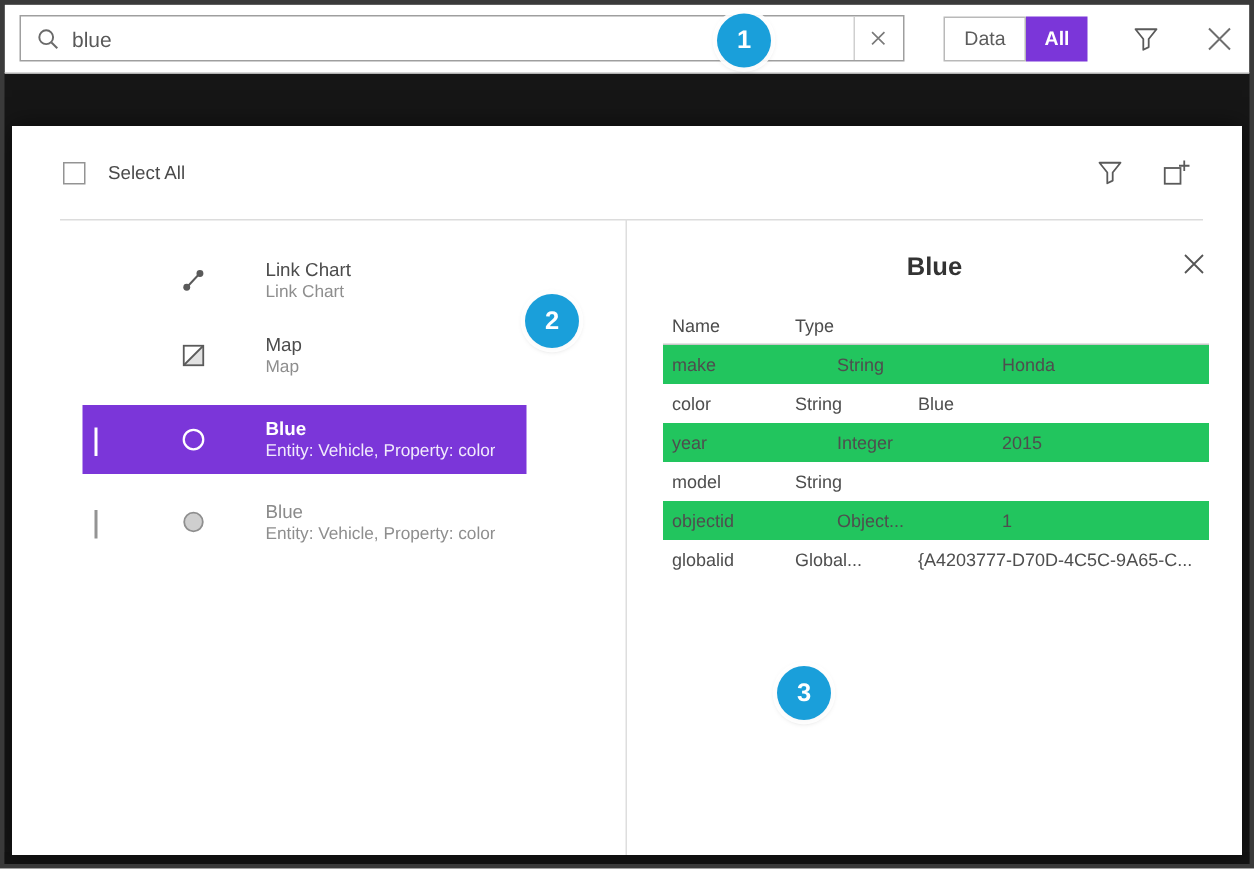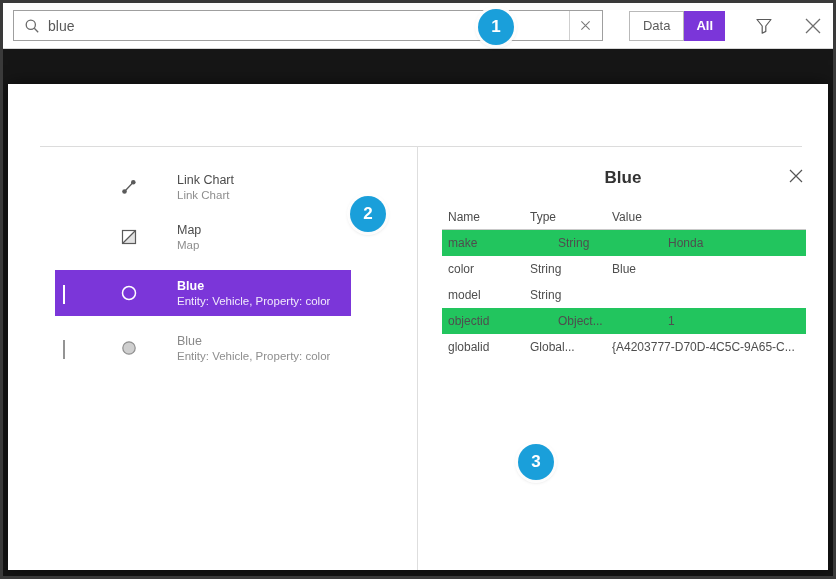--- a/index.html
+++ b/index.html
@@ -152,20 +152,36 @@
       <svg width="20" height="20" viewBox="0 0 20 20">
           <path d="M3 3l14 14M17 3L3 17" stroke="#6e6e6e" stroke-width="1.3"></path>
         </svg>
     </span>
   </div>
 
   <div class="bottom-strip"></div>
 
   <div class="modal">
 
+    <div class="modal-header">
+      <span class="checkbox"></span>
+      <span class="select-all-label">Select All</span>
+      <span class="header-spacer"></span>
+      <span class="hdr-icon-btn">
+        <svg width="18" height="18" viewBox="0 0 18 18">
+            <path d="M2 2.5h14L10.8 9v5.4l-3.6 1.8V9Z" fill="none" stroke="#5a5a5a" stroke-width="1.2" stroke-linejoin="round"></path>
+          </svg>
+      </span>
+      <span class="hdr-icon-btn">
+        <svg width="19" height="19" viewBox="0 0 19 19">
+            <rect x="1.5" y="6" width="10.5" height="10.5" fill="none" stroke="#5a5a5a" stroke-width="1.2"></rect>
+            <path d="M14.5 1v7M11 4.5h7" stroke="#5a5a5a" stroke-width="1.2"></path>
+          </svg>
+      </span>
+    </div>
 
     <div class="h-divider"></div>
 
     <div class="list">
 
       <div class="list-item">
         <span class="checkbox-slot"></span>
         <span class="item-icon">
           <svg width="18" height="18" viewBox="0 0 18 18">
               <line x1="5.5" y1="12.5" x2="12.5" y2="5" stroke="#5a5a5a" stroke-width="1.3"></line>
@@ -227,32 +243,36 @@
       <span class="detail-close">
         <svg width="16" height="16" viewBox="0 0 16 16">
             <path d="M2 2l12 12M14 2L2 14" stroke="#555" stroke-width="1.2"></path>
           </svg>
       </span>
 
       <div class="table">
         <div class="t-head">
           <span class="col-name">Name</span>
           <span class="col-type">Type</span>
-          <span class="col-value">Value</span>
         </div>
         <div class="t-row shaded">
           <span class="col-name">make</span>
           <span class="col-type">String</span>
           <span class="col-value">Honda</span>
         </div>
         <div class="t-row">
           <span class="col-name">color</span>
           <span class="col-type">String</span>
           <span class="col-value">Blue</span>
         </div>
+        <div class="t-row shaded">
+          <span class="col-name">year</span>
+          <span class="col-type">Integer</span>
+          <span class="col-value">2015</span>
+        </div>
         <div class="t-row">
           <span class="col-name">model</span>
           <span class="col-type">String</span>
         </div>
         <div class="t-row shaded">
           <span class="col-name">objectid</span>
           <span class="col-type">Object...</span>
           <span class="col-value">1</span>
         </div>
         <div class="t-row">

